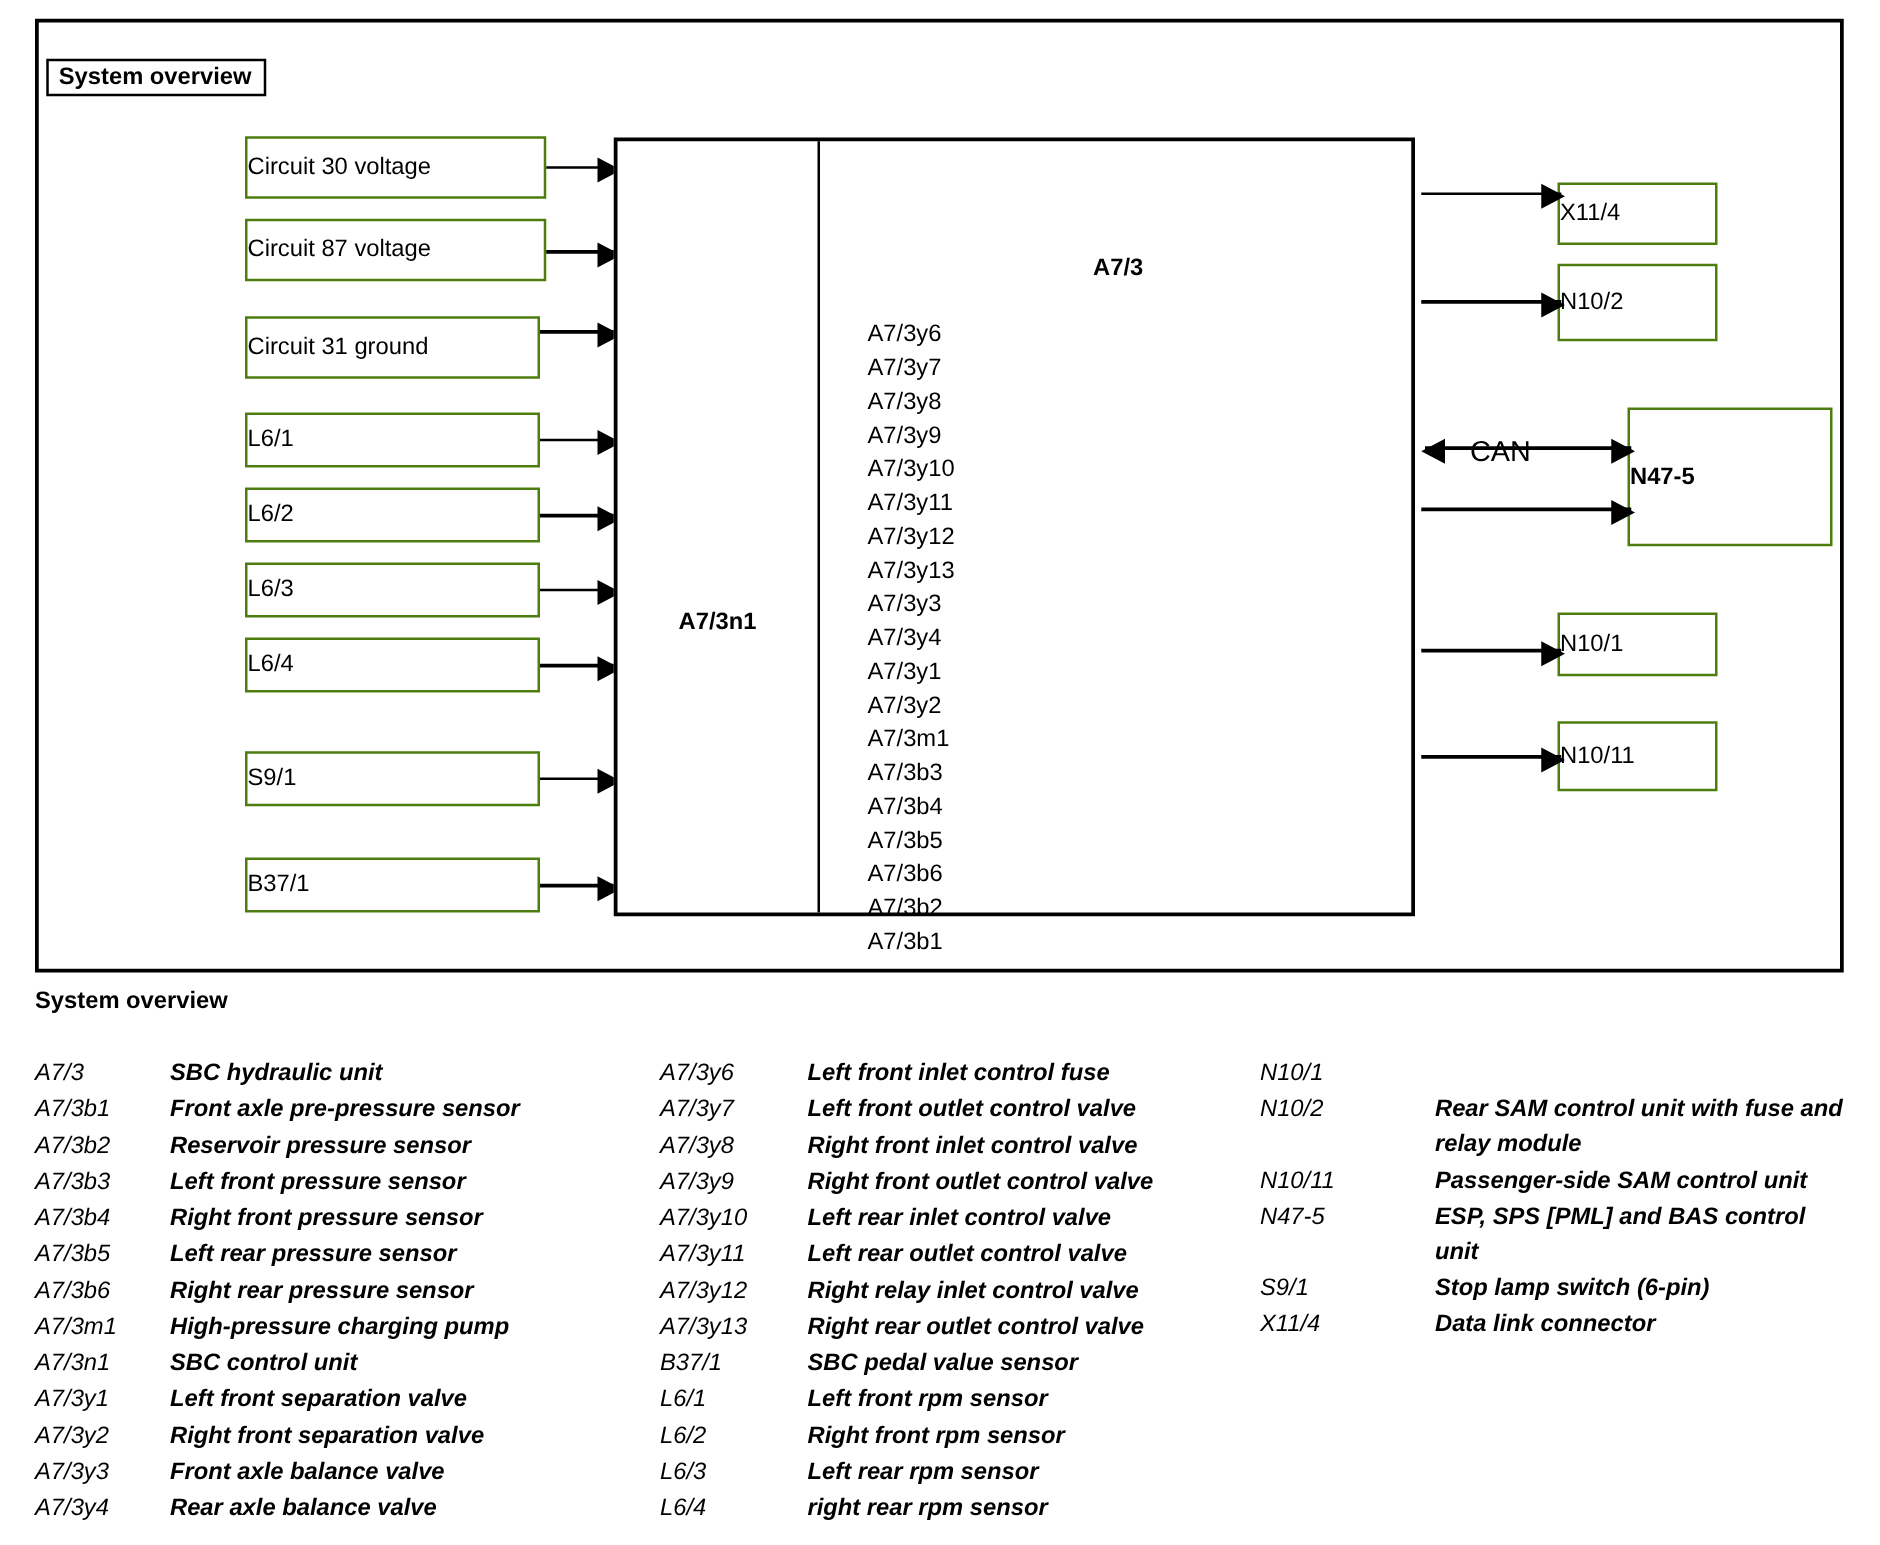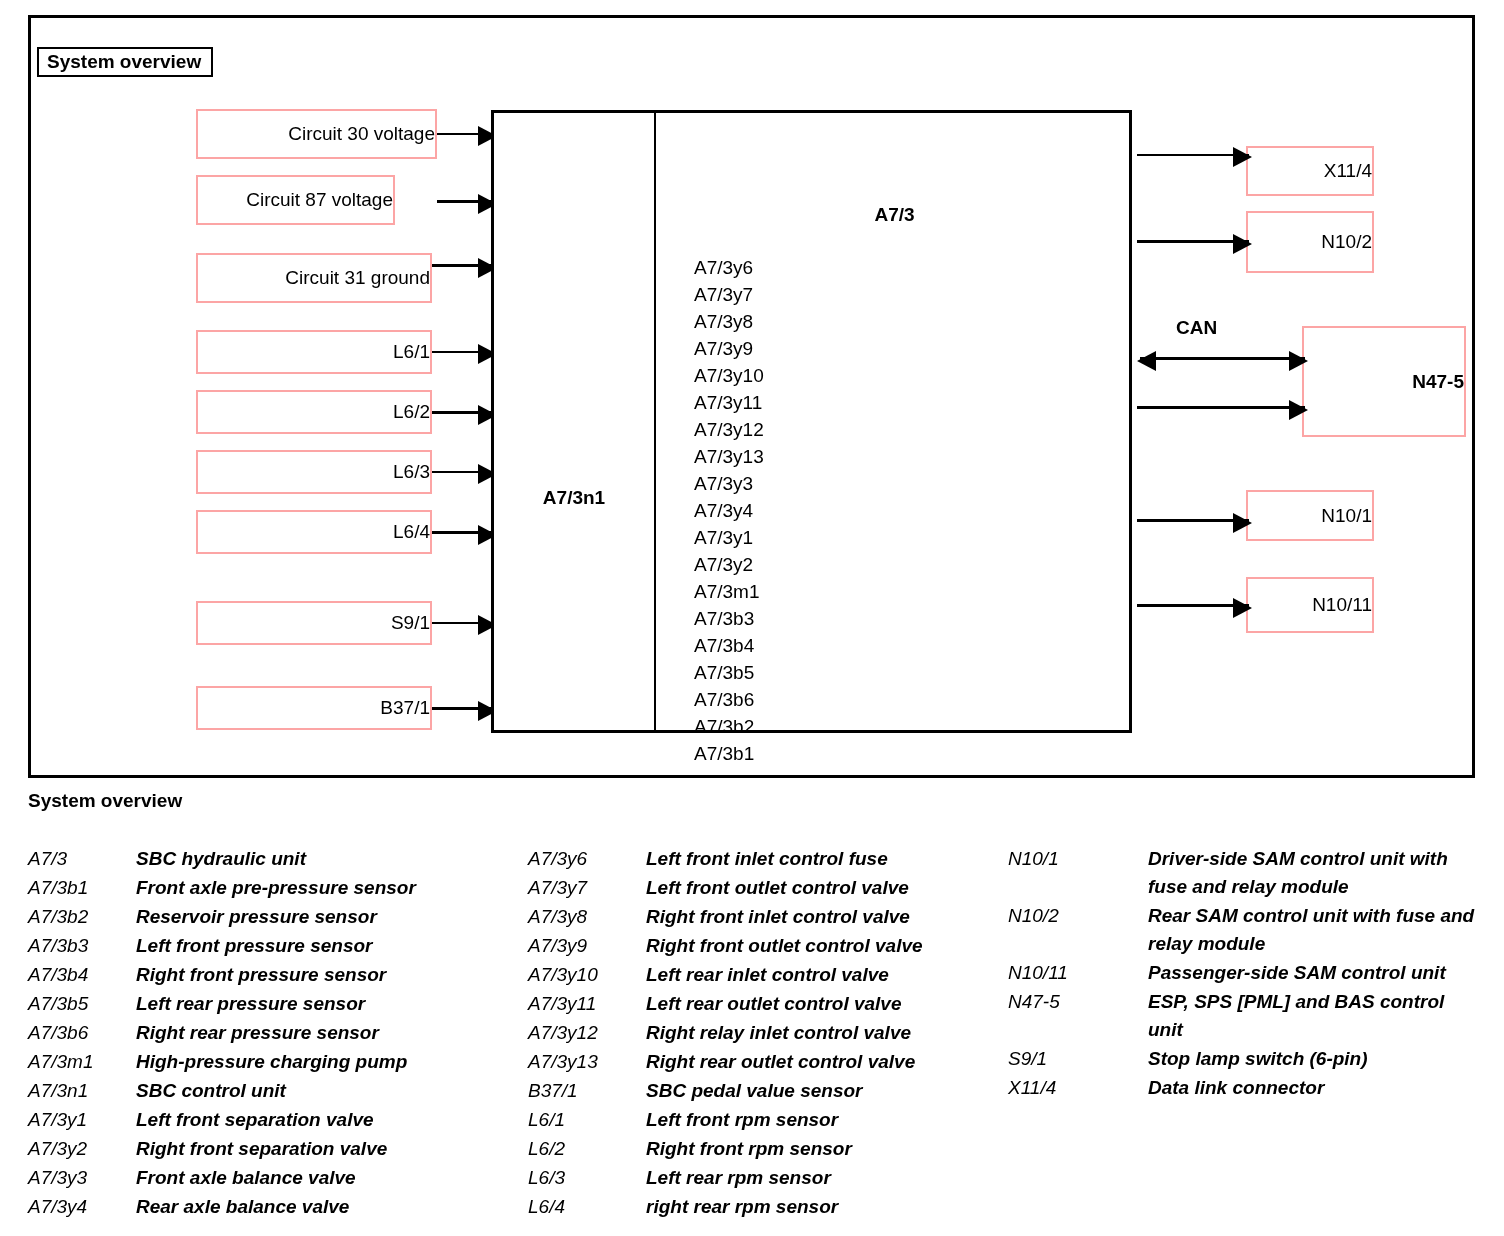--- a/index.html
+++ b/index.html
@@ -39,26 +39,26 @@
     background: #fff;
     font-size: 19px;
     font-weight: bold;
     line-height: 1;
     white-space: nowrap;
   }
 
   
   .node {
     position: absolute;
-    border: 2px solid #fca5a5;
+    border: 2px solid #4d7c0f;
     background: #fff;
     box-sizing: border-box;
     display: flex;
     align-items: center;
-    justify-content: flex-end;
+    justify-content: flex-start;
     font-size: 19px;
     white-space: nowrap;
   }
   .node.bold { font-weight: bold; }
 
   
   #central-block {
     position: absolute;
     left: 491px;
     top: 110px;
@@ -132,23 +132,23 @@
     top: -9px;
     width: 0;
     height: 0;
     border-right: 19px solid #000;
     border-top: 10px solid transparent;
     border-bottom: 10px solid transparent;
   }
   #can-label {
     position: absolute;
     left: 1176px;
-    top: 317px;
-    font-size: 19px;
-    font-weight: bold;
+    top: 348px;
+    font-size: 23px;
+    font-weight: normal;
     white-space: nowrap;
   }
 
   
   #legend-title {
     position: absolute;
     left: 28px;
     top: 790px;
     font-size: 19px;
     font-weight: bold;
@@ -180,21 +180,21 @@
 </head>
 <body>
 
 <div id="diagram-frame"></div>
 
 <div id="diagram-title">System overview</div>
 
 <div class="node" style="left:196px; top:109px; width:241px; height:50px;">
   <span>Circuit 30 voltage</span>
 </div>
-<div class="node" style="left:196px; top:175px; width:199px; height:50px;">
+<div class="node" style="left:196px; top:175px; width:241px; height:50px;">
   <span>Circuit 87 voltage</span>
 </div>
 <div class="node" style="left:196px; top:253px; width:236px; height:50px;">
   <span>Circuit 31 ground</span>
 </div>
 <div class="node" style="left:196px; top:330px; width:236px; height:44px;">
   <span>L6/1</span>
 </div>
 <div class="node" style="left:196px; top:390px; width:236px; height:44px;">
   <span>L6/2</span>
@@ -380,21 +380,20 @@
       <div class="legend-desc">Left rear rpm sensor</div>
     </div>
     <div class="legend-row">
       <div class="legend-code">L6/4</div>
       <div class="legend-desc">right rear rpm sensor</div>
     </div>
   </div>
 <div class="legend-column" id="legend-col-3">
     <div class="legend-row">
       <div class="legend-code">N10/1</div>
-      <div class="legend-desc">Driver-side SAM control unit with fuse and relay module</div>
     </div>
     <div class="legend-row">
       <div class="legend-code">N10/2</div>
       <div class="legend-desc">Rear SAM control unit with fuse and relay module</div>
     </div>
     <div class="legend-row">
       <div class="legend-code">N10/11</div>
       <div class="legend-desc">Passenger-side SAM control unit</div>
     </div>
     <div class="legend-row">

